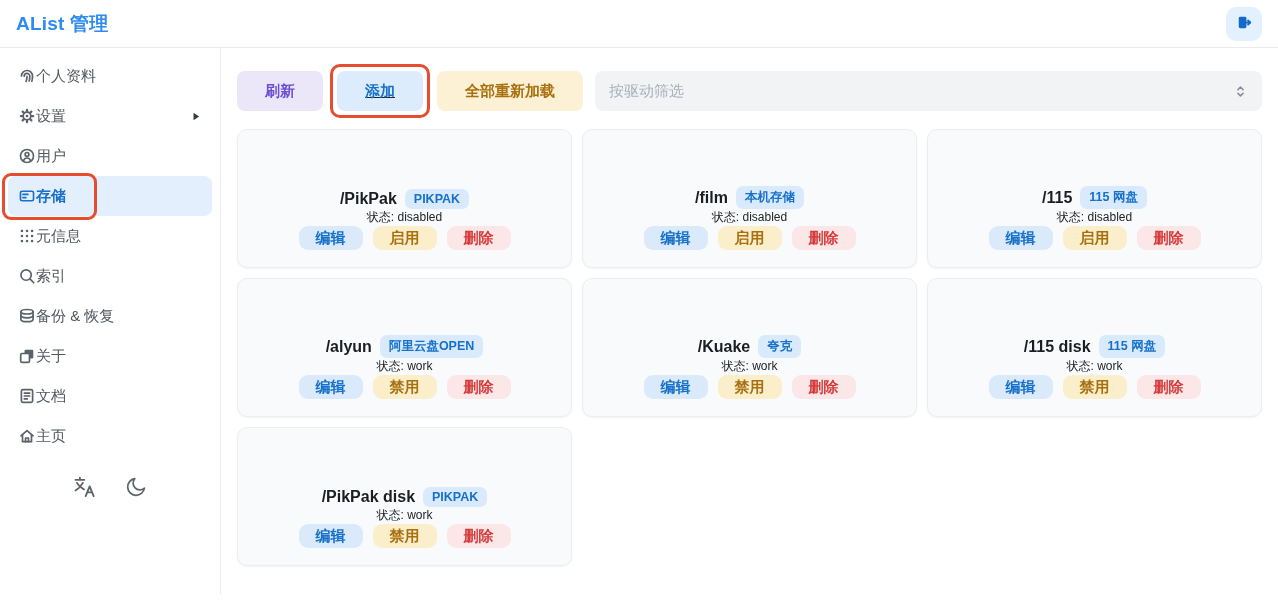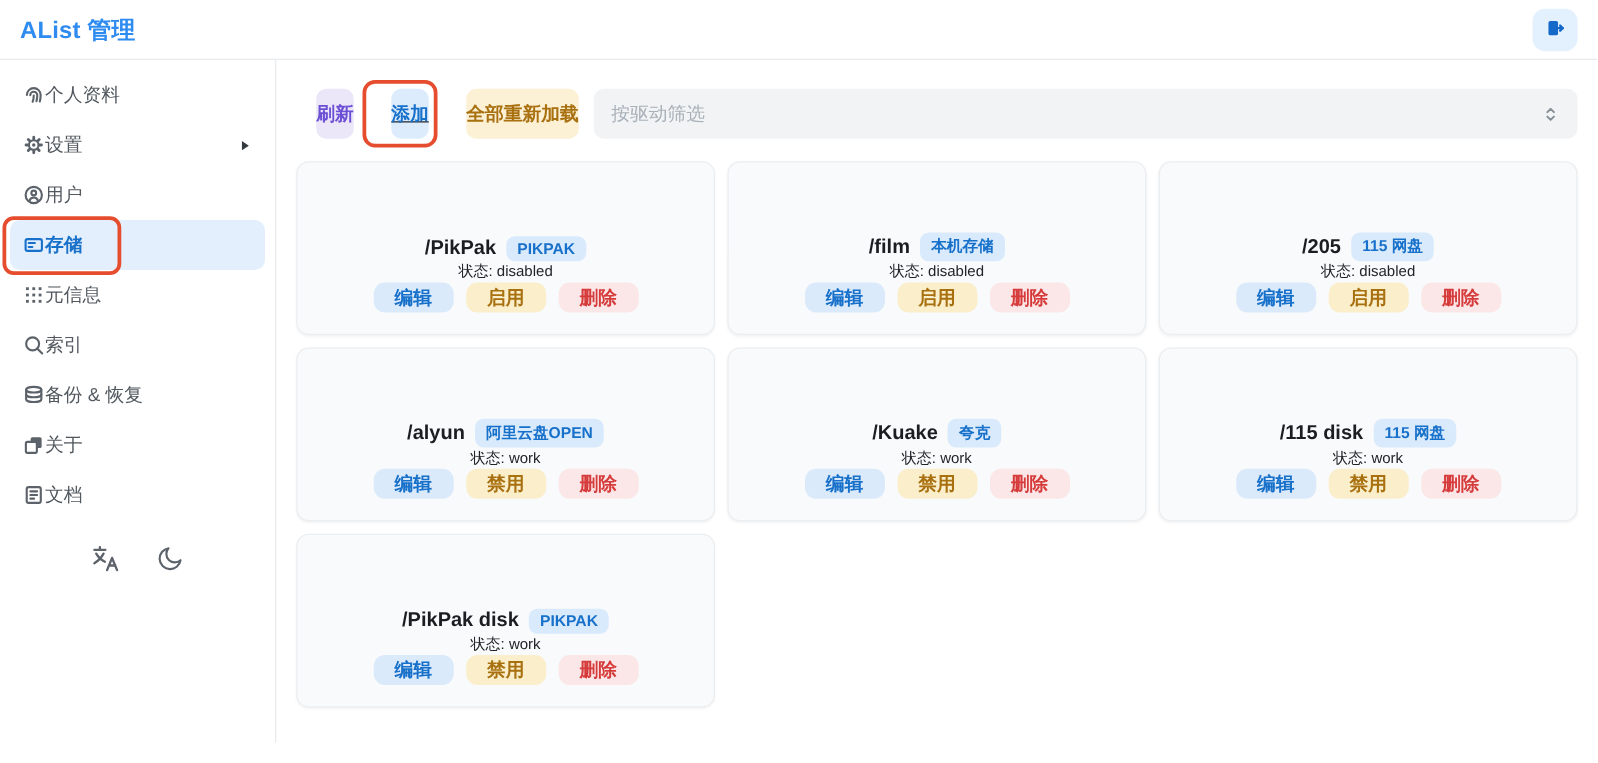--- a/index.html
+++ b/index.html
@@ -42,24 +42,23 @@
   }
   .side-footer {
     margin-top: 18px; display: flex; justify-content: center;
     align-items: center; gap: 26px;
   }
   .icon-btn { background: none; border: none; color: #5c636a; cursor: pointer; display: flex; }
   
   .main { flex: 1; padding: 16px; overflow: hidden; }
   .toolbar { display: flex; align-items: center; gap: 12px; }
   .btn {
-    height: 40px; padding: 0 0; border: none; border-radius: 8px;
+    height: 40px; padding: 0 28px; border: none; border-radius: 8px;
     font-size: 15px; font-weight: 600; cursor: pointer; white-space: nowrap;
     font-family: inherit;
-    margin-left: 16px;
   }
   .btn-refresh { background: #ebe7f9; color: #6c4fd4; }
   .btn-add    { background: #dcecfc; color: #1770c9; }
   .btn-reload { background: #fcf0d5; color: #a8700f; }
   .red-ring-add {
     display: inline-flex; border: 3px solid #e64c2e; border-radius: 10px;
     padding: 4px; margin: 0 -5px; text-decoration: underline;
   }
   .driver-select {
     flex: 1; height: 40px; background: #f1f3f5; border-radius: 8px;
@@ -207,20 +206,30 @@
     <span class="s-label">关于</span>
   </li>
         <li class="side-item">
     <span class="s-icon">
             <svg viewBox="0 0 16 16" width="18" height="18" fill="none" stroke="currentColor" stroke-width="1.5" stroke-linecap="round" stroke-linejoin="round">
               <rect x="3" y="2.4" width="10" height="11.2" rx="1.4"></rect>
               <path d="M5.6 5.4h4.8M5.6 8h4.8M5.6 10.6h2.6"></path>
             </svg>
           </span>
     <span class="s-label">文档</span>
+  </li>
+        <li class="side-item">
+    <span class="s-icon">
+            <svg viewBox="0 0 16 16" width="18" height="18" fill="none" stroke="currentColor" stroke-width="1.5" stroke-linecap="round" stroke-linejoin="round">
+              <path d="M2.6 7.8 8 3.2l5.4 4.6"></path>
+              <path d="M4 6.8V13h8V6.8"></path>
+              <path d="M6.7 13v-3.2h2.6V13"></path>
+            </svg>
+          </span>
+    <span class="s-label">主页</span>
   </li>
       </ul>
     <div class="side-footer">
       <button class="icon-btn">
         <span id="translate-icon-slot"><svg viewBox="0 0 24 24" width="26" height="26" fill="none" stroke="currentColor" stroke-width="1.7" stroke-linecap="round" stroke-linejoin="round">
               <path d="M3.2 5.4h8.2M7.3 3.4v2M4.6 8.2c1.6 2.8 3.9 4.8 6.4 6"></path>
               <path d="M10 8.2C8.4 11.2 6 13.6 3.2 15.3"></path>
               <path d="M12.6 20.4l3.7-9 3.7 9M13.9 17h4.8"></path>
             </svg></span>
       </button>
@@ -270,21 +279,21 @@
     </div>
     <div class="status">状态: disabled</div>
     <div class="actions">
             <button class="act act-edit">编辑</button>
             <button class="act act-toggle">启用</button>
             <button class="act act-delete">删除</button>
           </div>
   </div>
         <div class="card">
     <div class="card-title">
-      <span class="mount">/205</span>
+      <span class="mount">/115</span>
       <span class="badge">115 网盘</span>
     </div>
     <div class="status">状态: disabled</div>
     <div class="actions">
             <button class="act act-edit">编辑</button>
             <button class="act act-toggle">启用</button>
             <button class="act act-delete">删除</button>
           </div>
   </div>
         <div class="card">

